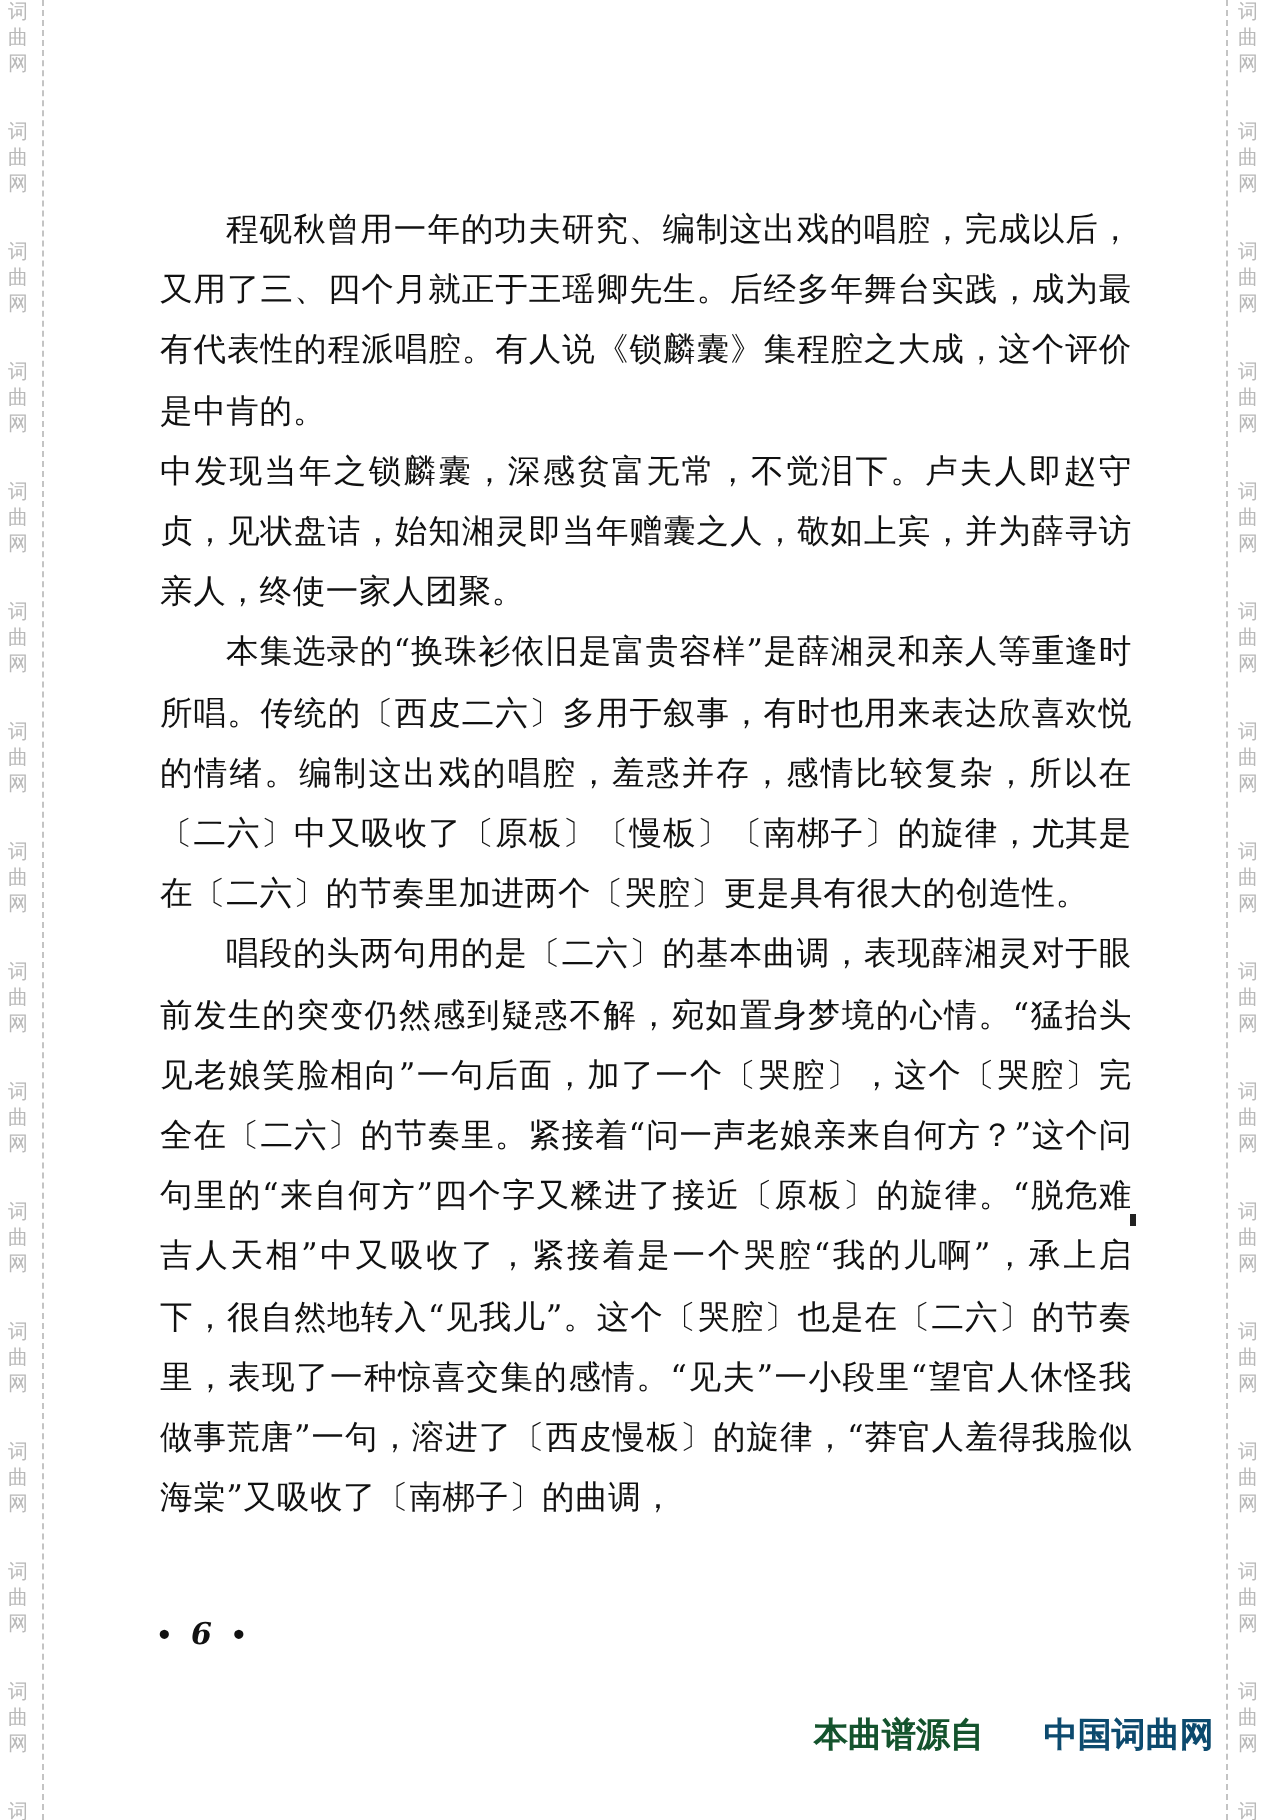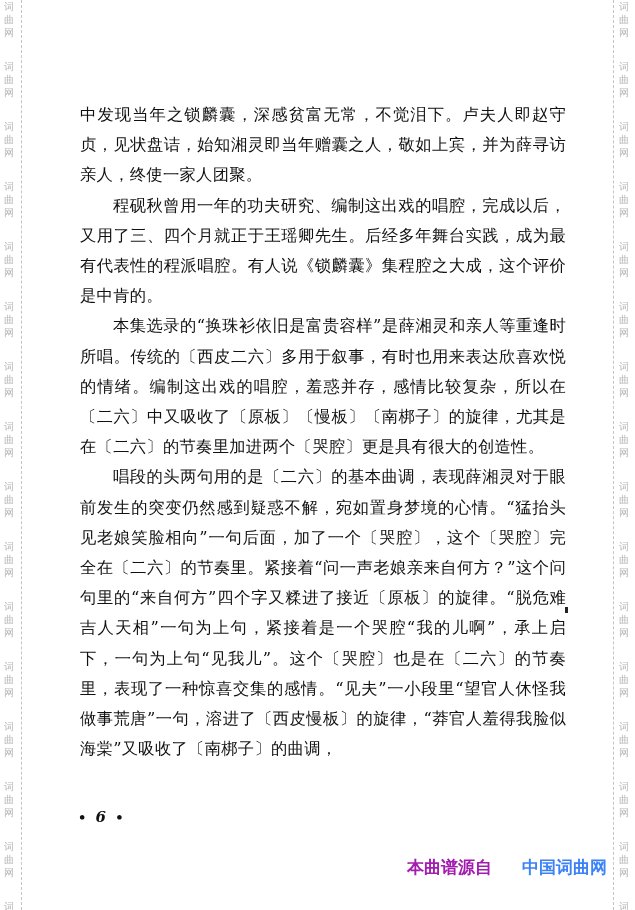--- a/index.html
+++ b/index.html
@@ -37,22 +37,22 @@
     position: absolute; left: 78px; top: 808px;
     font-size: 15px; font-weight: bold; font-style: italic;
     letter-spacing: 2px;
   }
   .page-num .dot { font-style: normal; font-weight: bold; font-size: 13px; }
   .footer {
     position: absolute; left: 400px; top: 856px; height: 26px;
     font-family: "DejaVu Sans", sans-serif; font-weight: bold; font-size: 17px;
     white-space: nowrap;
   }
-  .footer .src { color: #a21caf; margin-left: 7px; }
-  .footer .site { color: #3b82f6; margin-left: 24px; }
+  .footer .src { color: #14532d; margin-left: 7px; }
+  .footer .site { color: #0c4a6e; margin-left: 24px; }
   .stray-mark {
     position: absolute; left: 565px; top: 607px; width: 3px; height: 6px;
     background: #222;
   }
 </style>
 </head>
 <body>
 
 <div class="wm-col left" id="wm-left">
     <div class="wm-group">
@@ -211,24 +211,24 @@
       <span>词</span>
       <span>曲</span>
       <span>网</span>
     </div>
     <div class="wm-group">
       <span>词</span>
     </div>
   </div>
 
 <div class="content">
+  <p class="para indent">程砚秋曾用一年的功夫研究、编制这出戏的唱腔，完成以后，又用了三、四个月就正于王瑶卿先生。后经多年舞台实践，成为最有代表性的程派唱腔。有人说《锁麟囊》集程腔之大成，这个评价是中肯的。</p>
   <p class="para">中发现当年之锁麟囊，深感贫富无常，不觉泪下。卢夫人即赵守贞，见状盘诘，始知湘灵即当年赠囊之人，敬如上宾，并为薛寻访亲人，终使一家人团聚。</p>
-  <p class="para indent">程砚秋曾用一年的功夫研究、编制这出戏的唱腔，完成以后，又用了三、四个月就正于王瑶卿先生。后经多年舞台实践，成为最有代表性的程派唱腔。有人说《锁麟囊》集程腔之大成，这个评价是中肯的。</p>
   <p class="para indent">本集选录的“换珠衫依旧是富贵容样”是薛湘灵和亲人等重逢时所唱。传统的〔西皮二六〕多用于叙事，有时也用来表达欣喜欢悦的情绪。编制这出戏的唱腔，羞惑并存，感情比较复杂，所以在〔二六〕中又吸收了〔原板〕〔慢板〕〔南梆子〕的旋律，尤其是在〔二六〕的节奏里加进两个〔哭腔〕更是具有很大的创造性。</p>
-  <p class="para indent">唱段的头两句用的是〔二六〕的基本曲调，表现薛湘灵对于眼前发生的突变仍然感到疑惑不解，宛如置身梦境的心情。“猛抬头见老娘笑脸相向”一句后面，加了一个〔哭腔〕，这个〔哭腔〕完全在〔二六〕的节奏里。紧接着“问一声老娘亲来自何方？”这个问句里的“来自何方”四个字又糅进了接近〔原板〕的旋律。“脱危难吉人天相”一句为上句，紧接着是一个哭腔“我的儿啊”，承上启下，一句为上句“见我儿”。这个〔哭腔〕也是在〔二六〕的节奏里，表现了一种惊喜交集的感情。“见夫”一小段里“望官人休怪我做事荒唐”一句，溶进了〔西皮慢板〕的旋律，“莽官人羞得我脸似海棠”又吸收了〔南梆子〕的曲调，</p>
+  <p class="para indent">唱段的头两句用的是〔二六〕的基本曲调，表现薛湘灵对于眼前发生的突变仍然感到疑惑不解，宛如置身梦境的心情。“猛抬头见老娘笑脸相向”一句后面，加了一个〔哭腔〕，这个〔哭腔〕完全在〔二六〕的节奏里。紧接着“问一声老娘亲来自何方？”这个问句里的“来自何方”四个字又糅进了接近〔原板〕的旋律。“脱危难吉人天相”中又吸收了，紧接着是一个哭腔“我的儿啊”，承上启下，很自然地转入“见我儿”。这个〔哭腔〕也是在〔二六〕的节奏里，表现了一种惊喜交集的感情。“见夫”一小段里“望官人休怪我做事荒唐”一句，溶进了〔西皮慢板〕的旋律，“莽官人羞得我脸似海棠”又吸收了〔南梆子〕的曲调，</p>
 </div>
 
 <div class="stray-mark"></div>
 
 <div class="page-num">
   <span class="dot">•</span>
   <span>6</span>
   <span class="dot">•</span>
 </div>
 

